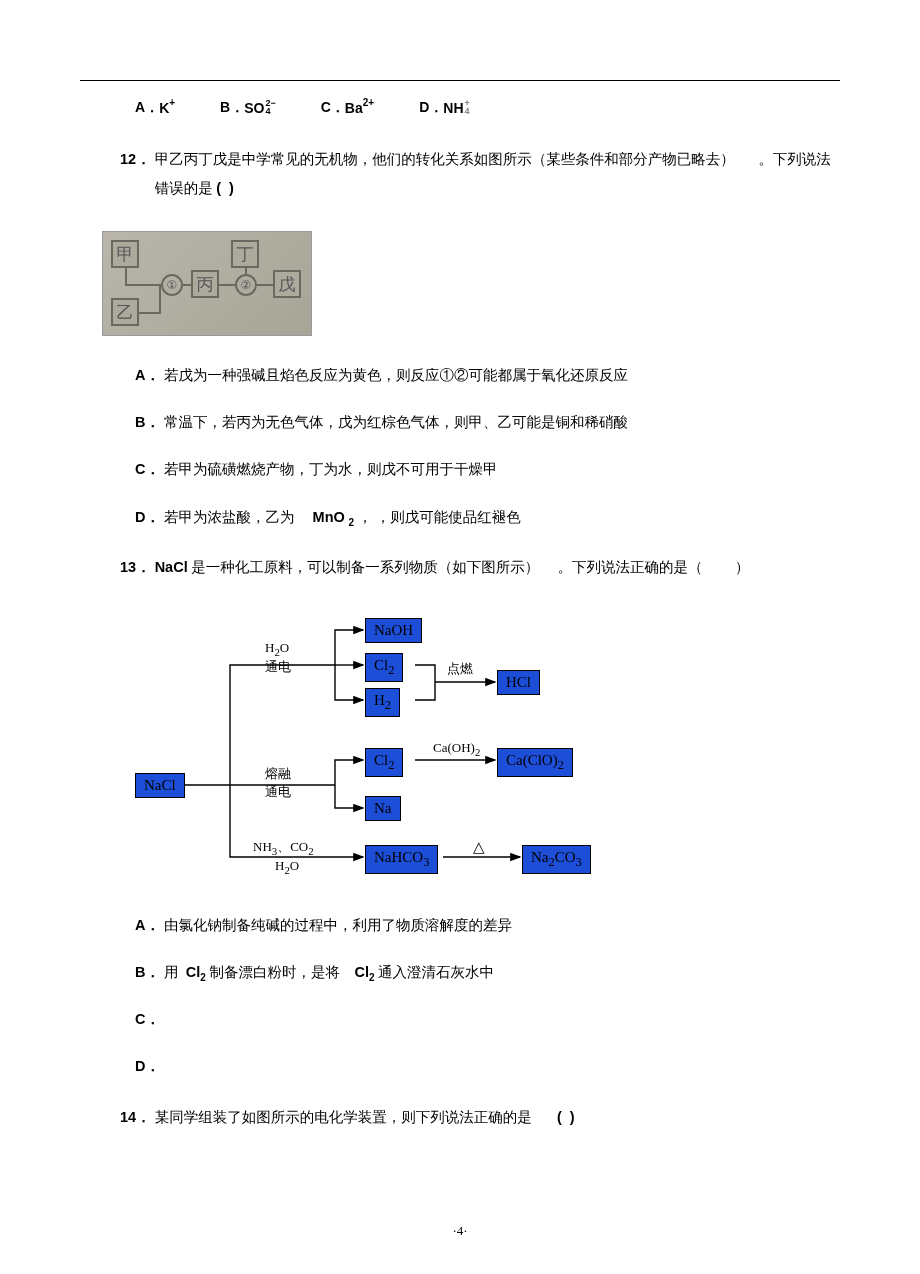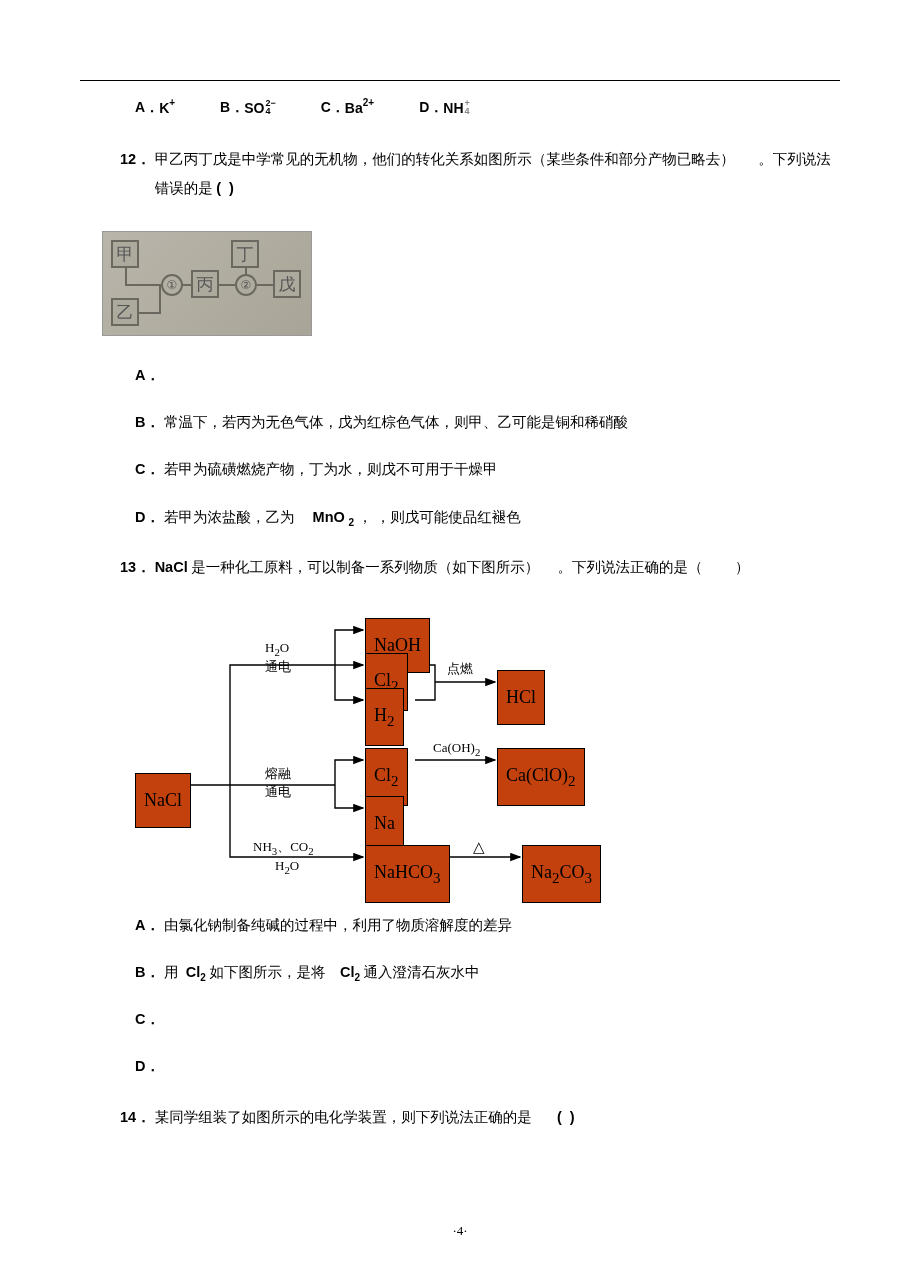--- a/index.html
+++ b/index.html
@@ -83,23 +83,23 @@
       margin: 0 0 24px 55px;
       position: relative;
       width: 480px;
       height: 280px;
       font-family: "Times New Roman", serif;
       font-size: 15px;
     }
     .chem-box {
       position: absolute;
       border: 1.5px solid #000;
-      padding: 16px 8px;
-      background: #c2410c;
-      font-size: 18px;
+      padding: 3px 8px;
+      background: #1d4ed8;
+      font-size: 15px;
       white-space: nowrap;
     }
     .edge-label {
       position: absolute;
       font-size: 13px;
       white-space: nowrap;
       text-align: center;
     }
     .annot { font-family: Liberation Sans, sans-serif; font-size: 13px; }
     svg.diagram { position: absolute; left: 0; top: 0; }
@@ -170,20 +170,21 @@
   <div class="fig1-line" style="left:56px;top:54px;width:2px;height:28px"></div>
   <div class="fig1-line" style="left:80px;top:52px;width:8px;height:2px"></div>
   <div class="fig1-line" style="left:116px;top:52px;width:16px;height:2px"></div>
   <div class="fig1-line" style="left:142px;top:36px;width:2px;height:8px"></div>
   <div class="fig1-line" style="left:154px;top:52px;width:16px;height:2px"></div>
 </div>
 
 <div class="ans-list">
   <div class="ans-item">
     <span class="ans-label">A．</span>
+    <span>若戊为一种强碱且焰色反应为黄色，则反应①②可能都属于氧化还原反应</span>
   </div>
   <div class="ans-item">
     <span class="ans-label">B．</span>
     <span>常温下，若丙为无色气体，戊为红棕色气体，则甲、乙可能是铜和稀硝酸</span>
   </div>
   <div class="ans-item">
     <span class="ans-label">C．</span>
     <span>若甲为硫磺燃烧产物，丁为水，则戊不可用于干燥甲</span>
   </div>
   <div class="ans-item">
@@ -284,21 +285,21 @@
 <div class="ans-list">
   <div class="ans-item">
     <span class="ans-label">A．</span>
     <span>由氯化钠制备纯碱的过程中，利用了物质溶解度的差异</span>
   </div>
   <div class="ans-item">
     <span class="ans-label">B．</span>
     <span>
       <span>用</span>&nbsp;
       <span class="bold-inline">Cl</span><span class="bold-inline sub">2</span>
-      <span>如下图所示，是将</span>&nbsp;&nbsp;&nbsp;
+      <span>制备漂白粉时，是将</span>&nbsp;&nbsp;&nbsp;
       <span class="bold-inline">Cl</span><span class="bold-inline sub">2</span>
       <span>通入澄清石灰水中</span>
     </span>
   </div>
   <div class="ans-item">
     <span class="ans-label">C．</span>
   </div>
   <div class="ans-item">
     <span class="ans-label">D．</span>
   </div>

